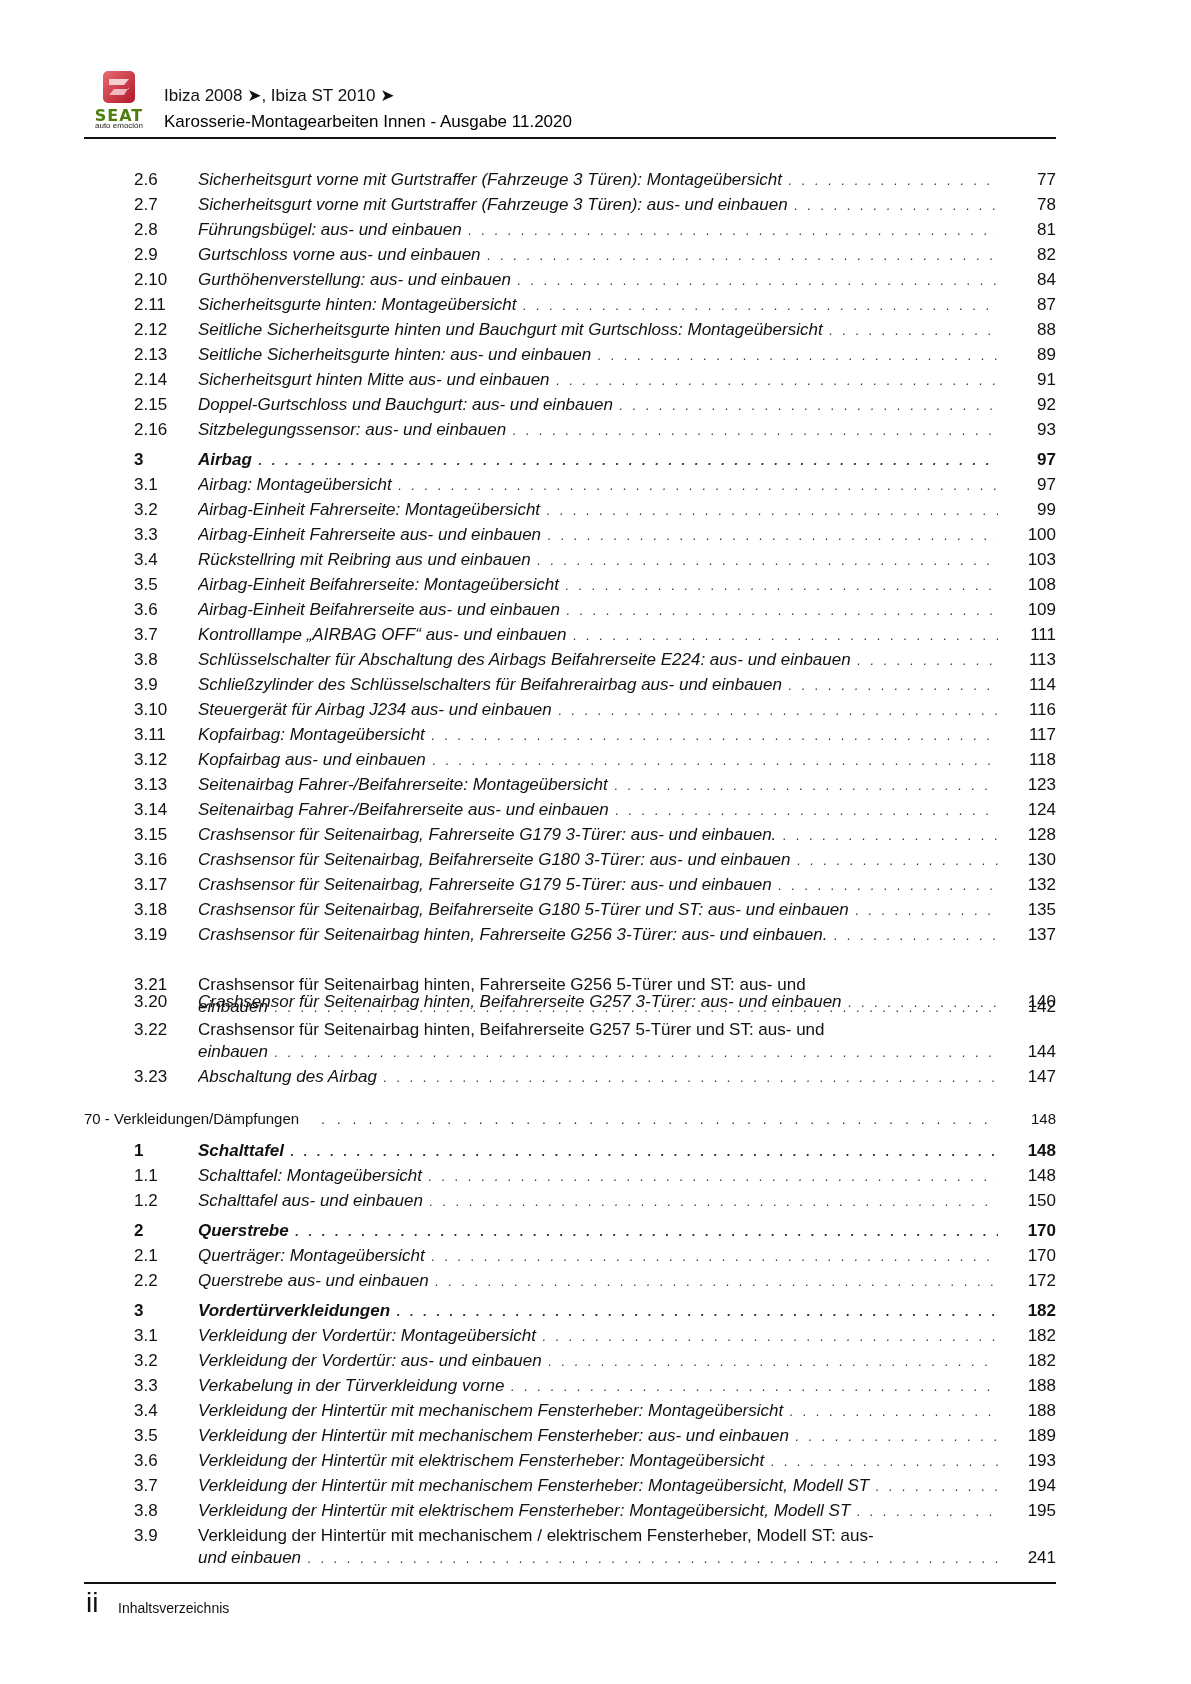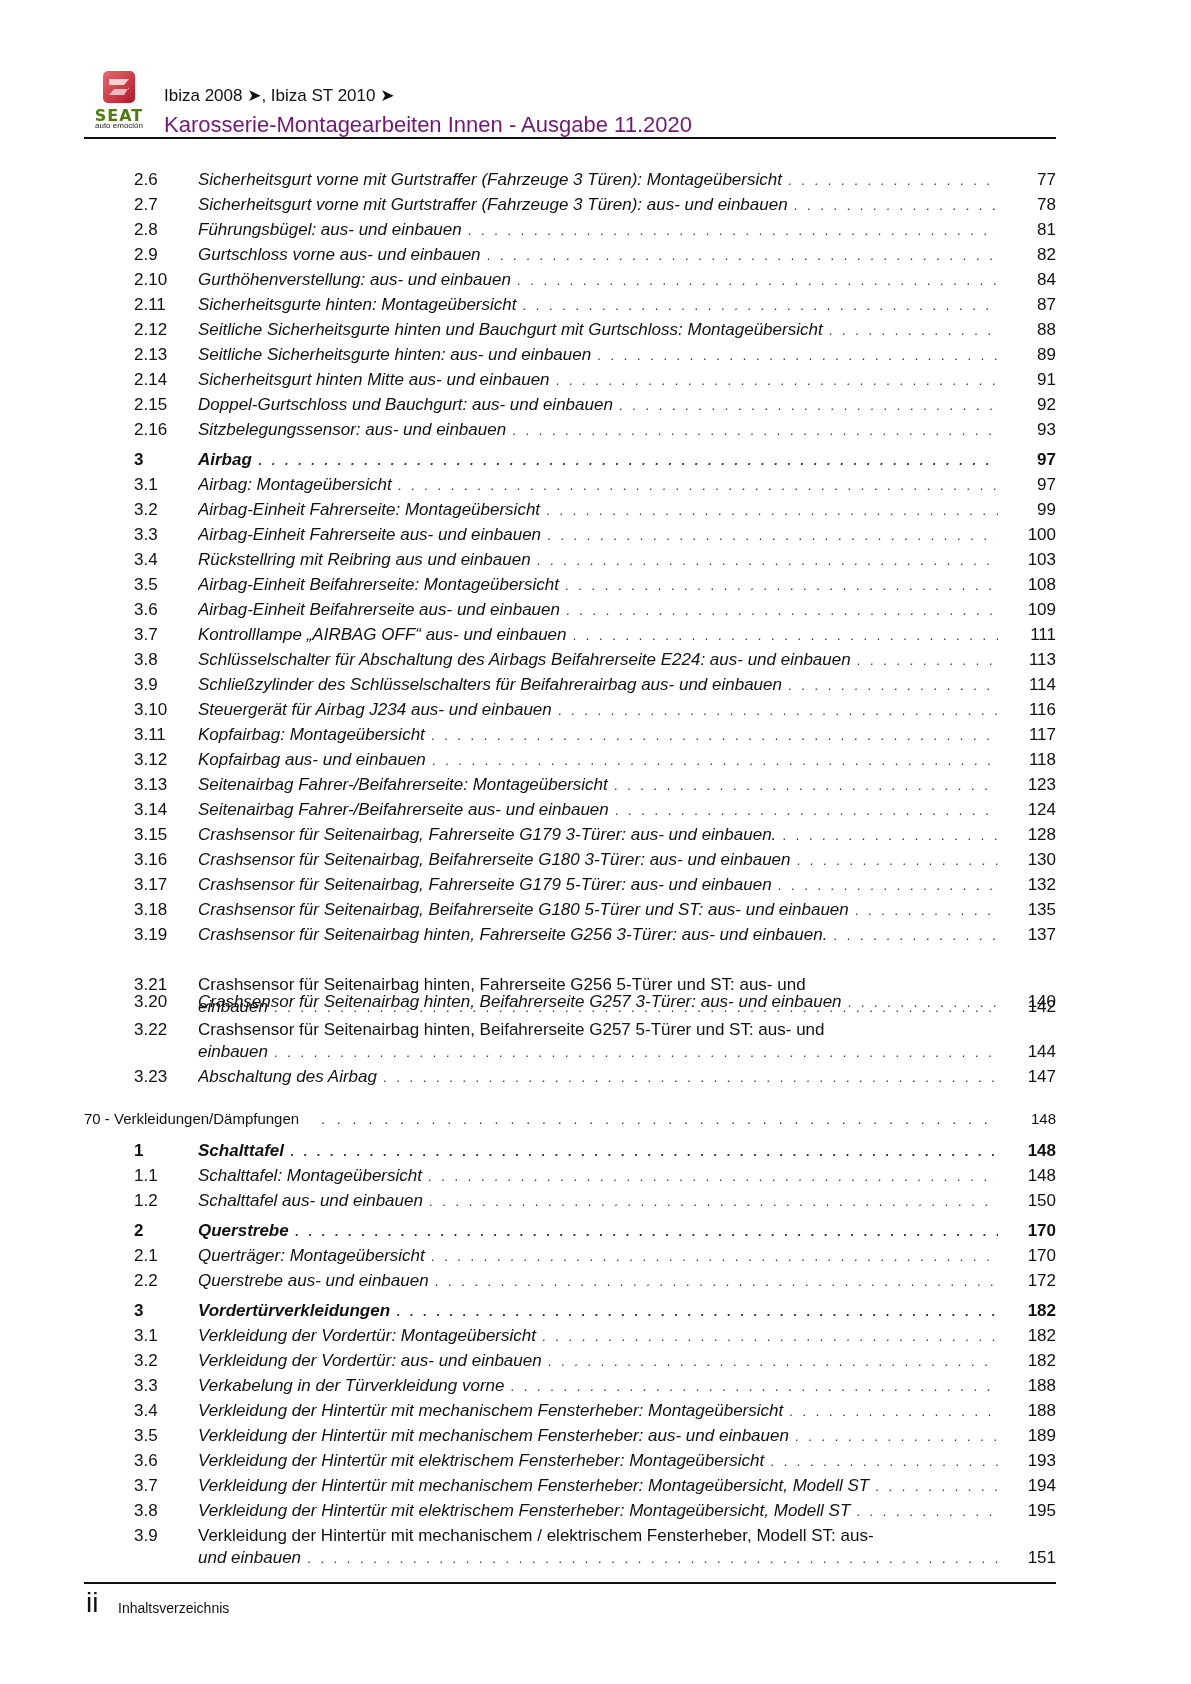--- a/index.html
+++ b/index.html
@@ -6,21 +6,21 @@
   body {
     width: 1191px; height: 1684px; position: relative; overflow: hidden;
     font-family: "Liberation Sans", sans-serif; color: #111;
   }
   .header { position: absolute; left: 84px; top: 70px; width: 972px; height: 68px; }
   .logo { position: absolute; left: 0; top: 0; width: 70px; height: 62px; }
   .logo-mark { position: absolute; left: 18px; top: 0; width: 34px; height: 34px; }
   .logo-word { position: absolute; left: 6px; top: 36px; width: 58px; text-align: center; color: #4d7c0f; font-weight: bold; font-size: 16px; letter-spacing: 1px; font-family: "DejaVu Sans", sans-serif; }
   .logo-slogan { position: absolute; left: 0; top: 51px; width: 70px; text-align: center; font-size: 8px; color: #222; }
   .title1 { position: absolute; left: 80px; top: 15px; font-size: 17px; color: #111; }
-  .title2 { position: absolute; left: 80px; top: 42px; font-size: 22px; color: #701a75; }
+  .title2 { position: absolute; left: 80px; top: 42px; font-size: 17px; color: #000000; }
   .header-rule { position: absolute; left: 84px; top: 137px; width: 972px; height: 2px; background: #111; }
 
   .toc { position: absolute; left: 0; top: 0; width: 1191px; }
   .row { position: absolute; left: 134px; width: 922px; font-size: 17px; line-height: 20px; height: 20px; }
   .row .num { position: absolute; left: 0; top: 0; width: 64px; }
   .row .txt { position: absolute; left: 64px; top: 0; right: 58px; overflow: hidden; white-space: nowrap; font-style: italic; }
   .row .txt::after {
     content: " . . . . . . . . . . . . . . . . . . . . . . . . . . . . . . . . . . . . . . . . . . . . . . . . . . . . . . . . . . . . . . . . . . . . . . . . . . . . . . . . . . . . . . . . . . . . . . . . . . . . . . . . . . . . . . . . . . . . . . . . . . . . .";
     letter-spacing: 3px; color: #333; font-size: 13px;
   }
@@ -327,19 +327,19 @@
     </div>
   <div class="row" style="top:1501px">
       <span class="num">3.8</span>
       <span class="txt">Verkleidung der Hintertür mit elektrischem Fensterheber: Montageübersicht, Modell ST</span>
       <span class="pg">195</span>
     </div>
   <div class="row wrap" style="top:1526px">
       <span class="num">3.9</span>
       <span class="txt1">Verkleidung der Hintertür mit mechanischem / elektrischem Fensterheber, Modell ST: aus-</span>
       <span class="txt">und einbauen</span>
-      <span class="pg">151</span>
+      <span class="pg">241</span>
     </div>
 </div>
 
 <div class="footer-rule"></div>
 <div class="footer-page">ii</div>
 <div class="footer-label">Inhaltsverzeichnis</div>
 
 </body></html>

